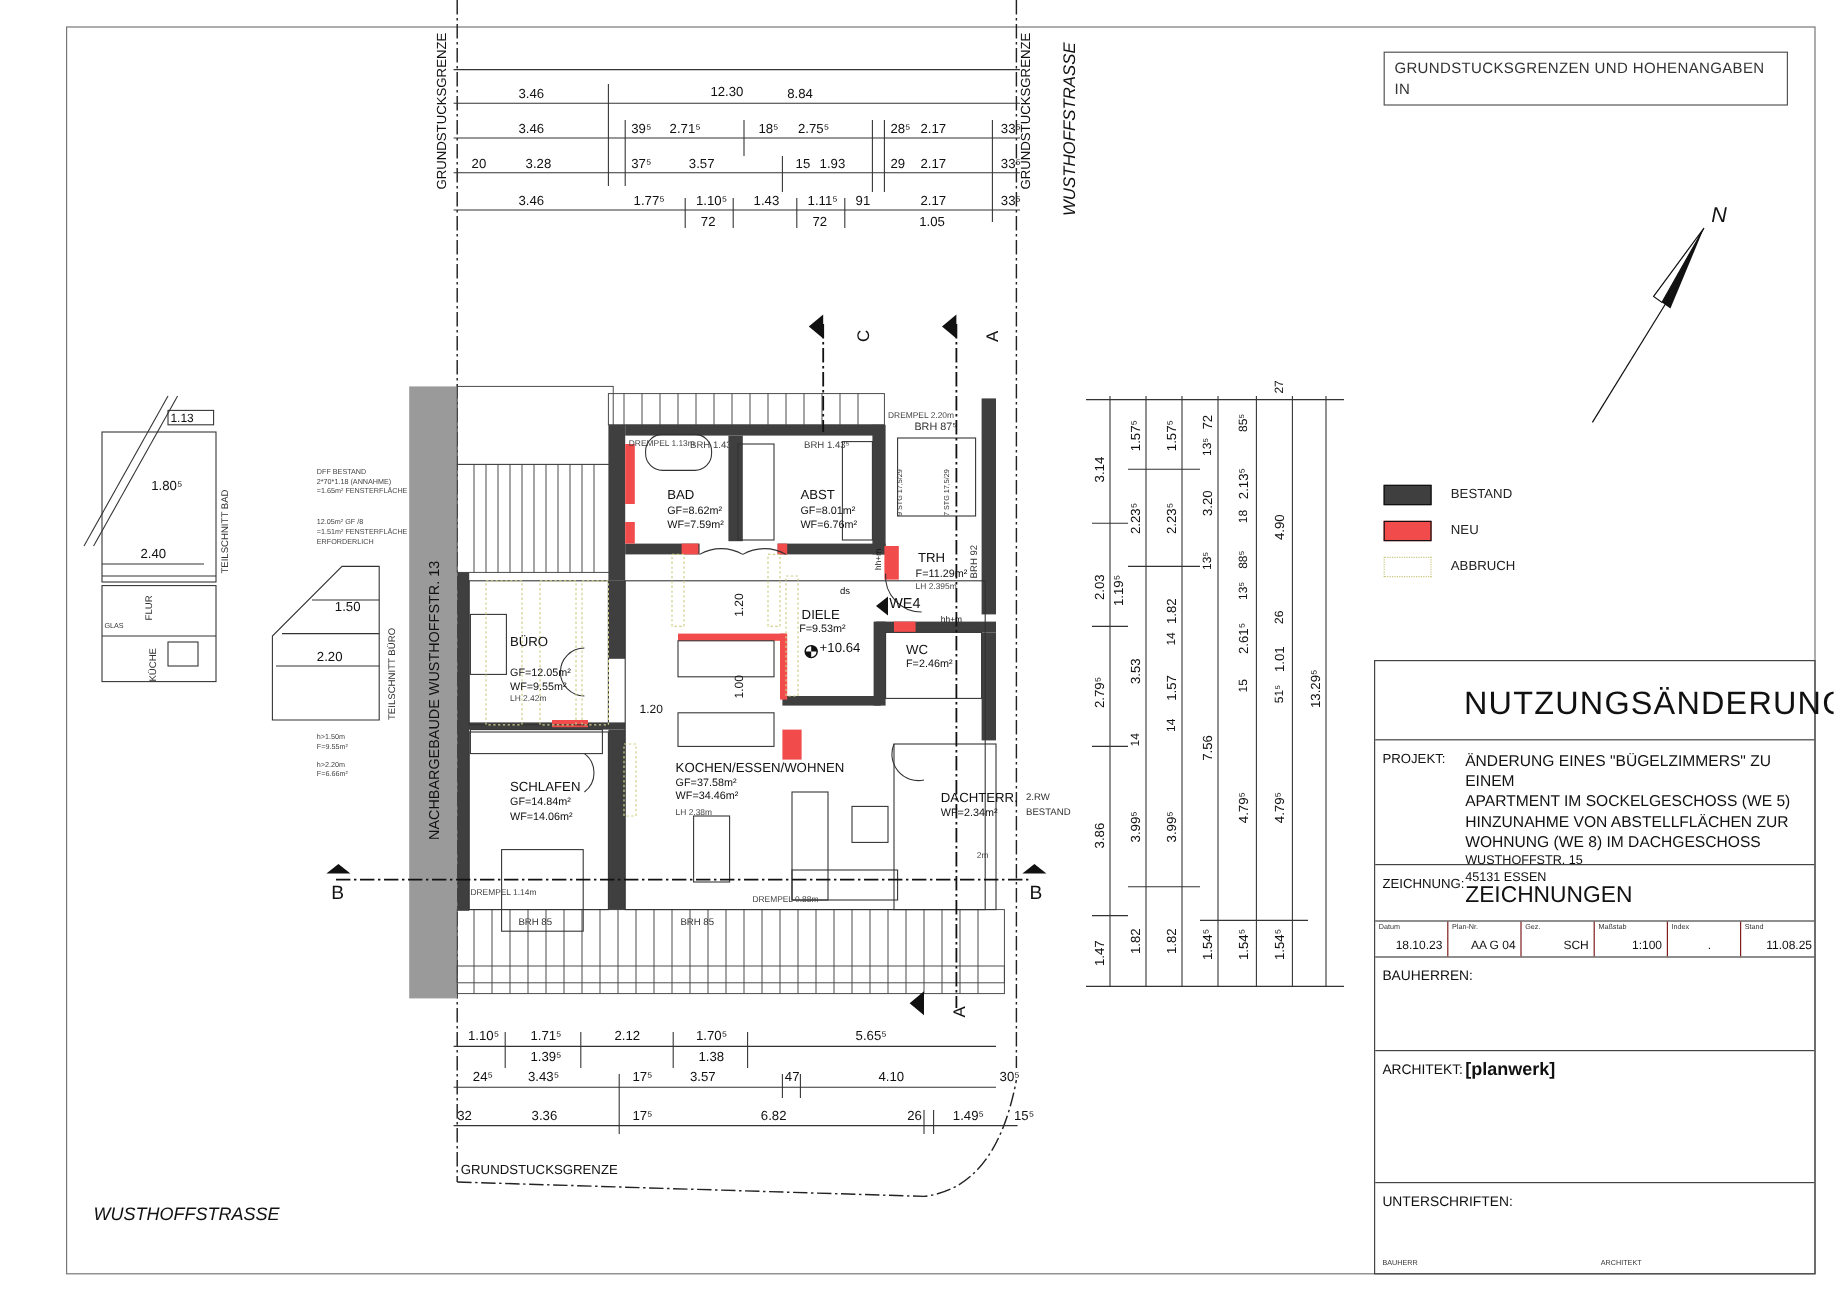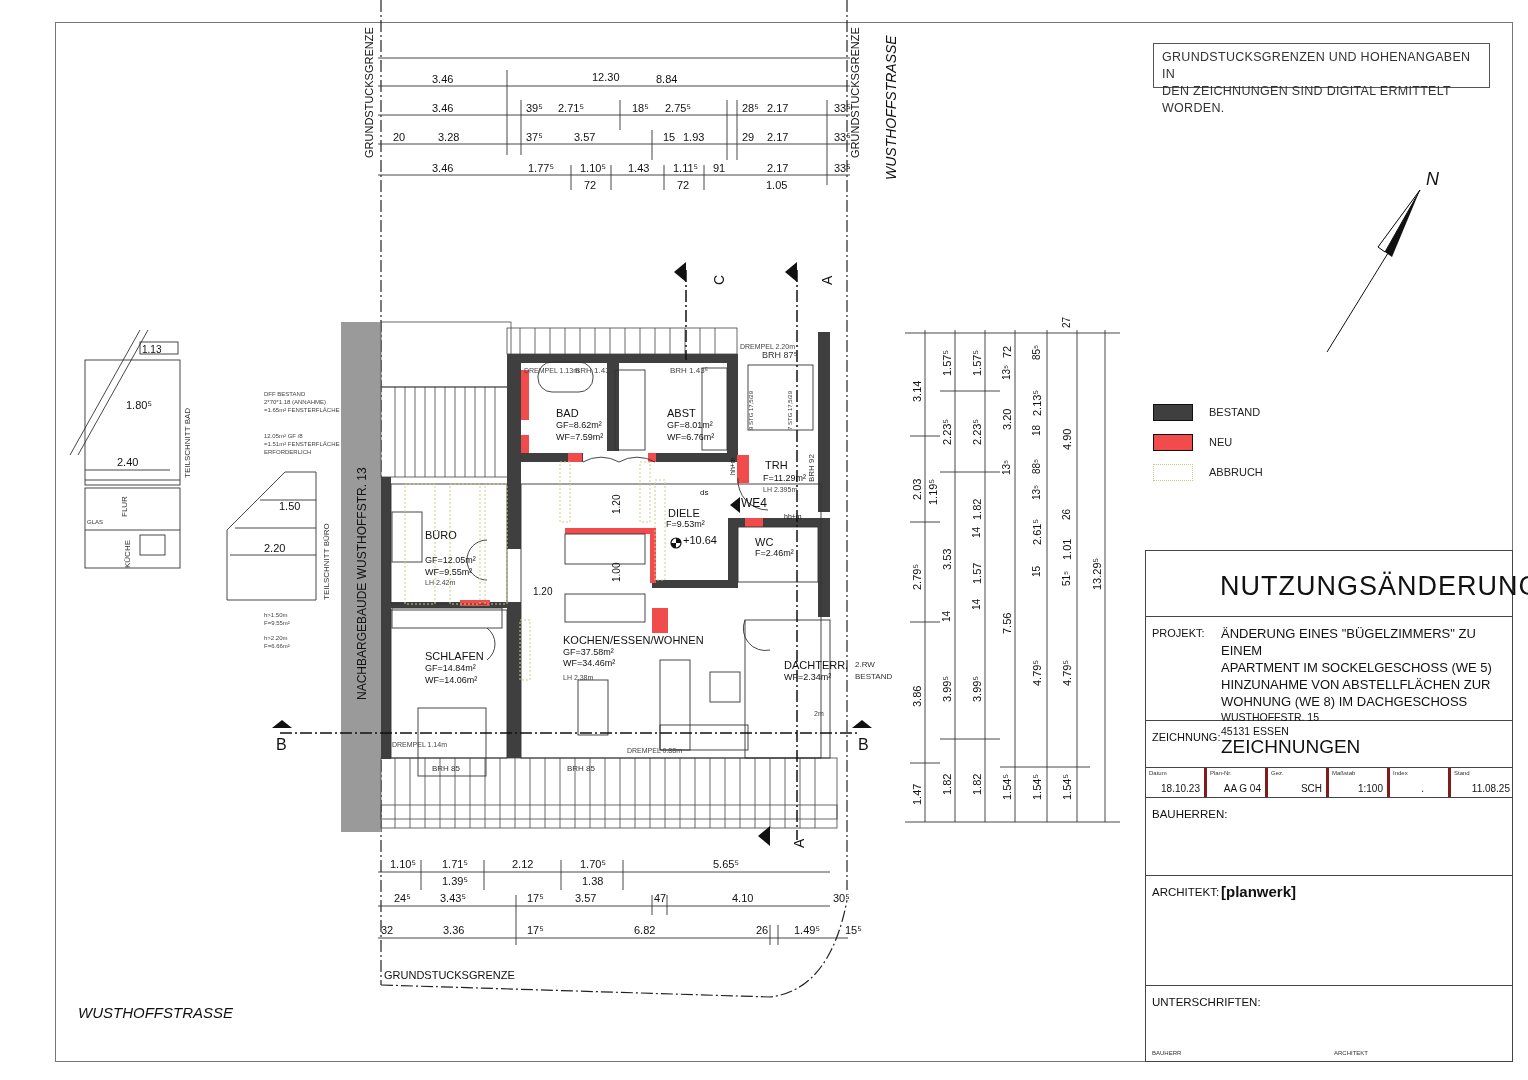--- a/index.html
+++ b/index.html
@@ -11,21 +11,21 @@
   .note-box { position:absolute; left:1153px; top:43px; width:337px; height:45px; border:1px solid #555; box-sizing:border-box;
               font-size:12.5px; color:#333; padding:5px 8px; line-height:17px; letter-spacing:0.3px; }
   .legend { position:absolute; left:1153px; top:397px; }
   .legend .row { display:flex; align-items:center; height:30px; }
   .legend .sw { width:40px; height:17px; box-sizing:border-box; margin-right:16px; }
   .legend .lbl { font-size:11px; color:#222; }
   .tb { position:absolute; left:1145px; top:550px; width:368px; height:512px; border:1.5px solid #444; box-sizing:border-box; }
   .tb .sec { position:absolute; left:0; width:100%; border-bottom:1.2px solid #444; box-sizing:border-box; }
   .tb .k { position:absolute; left:6px; font-size:11px; color:#111; }
   .tb .v { position:absolute; left:75px; font-size:12.5px; color:#111; line-height:16.5px; }
-  .meta-cell { position:absolute; top:0; height:100%; border-right:3px solid #7f1d1d; box-sizing:border-box; }
+  .meta-cell { position:absolute; top:0; height:100%; border-right:1px solid #7f1d1d; box-sizing:border-box; }
   .meta-cell .mk { position:absolute; left:3px; top:2px; font-size:6px; color:#333; }
   .meta-cell .mv { position:absolute; right:4px; bottom:3px; font-size:10px; color:#111; }
   .rot { position:absolute; transform-origin:left top; white-space:nowrap; line-height:1; }
 </style>
 </head>
 <body>
 
 <div class="frame"></div>
 
 <svg class="plan" width="1528" height="1080">
@@ -267,21 +267,20 @@
   <g stroke="#333" stroke-width="0.9" fill="none">
     <path d="M227 530 L227 600 L316 600 L316 472 L285 472 L227 530 Z"></path>
     <line x1="260" y1="500" x2="316" y2="500"></line>
     <line x1="235" y1="528" x2="316" y2="528"></line>
     <line x1="230" y1="555" x2="316" y2="555"></line>
   </g>
 </svg>
 
 <div class="note-box">
   <div>GRUNDSTUCKSGRENZEN UND HOHENANGABEN IN</div>
-  <div>DEN ZEICHNUNGEN SIND DIGITAL ERMITTELT WORDEN.</div>
 </div>
 
 <div class="legend">
   <div class="row">
     <div class="sw" style="background:#3f3f3f;border:1px solid #111;"></div>
     <span class="lbl">BESTAND</span>
   </div>
   <div class="row">
     <div class="sw" style="background:#f24b4b;border:1px solid #111;"></div>
     <span class="lbl">NEU</span>

